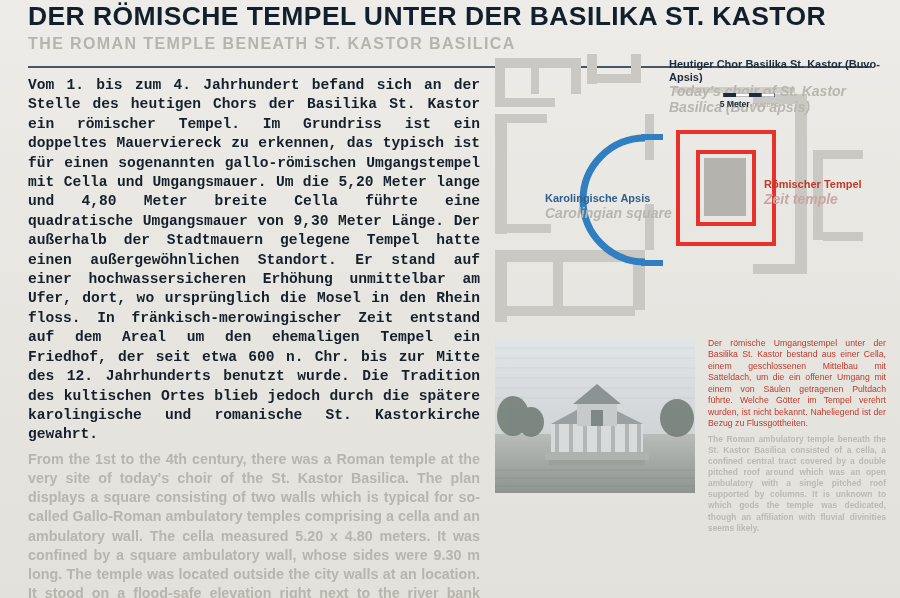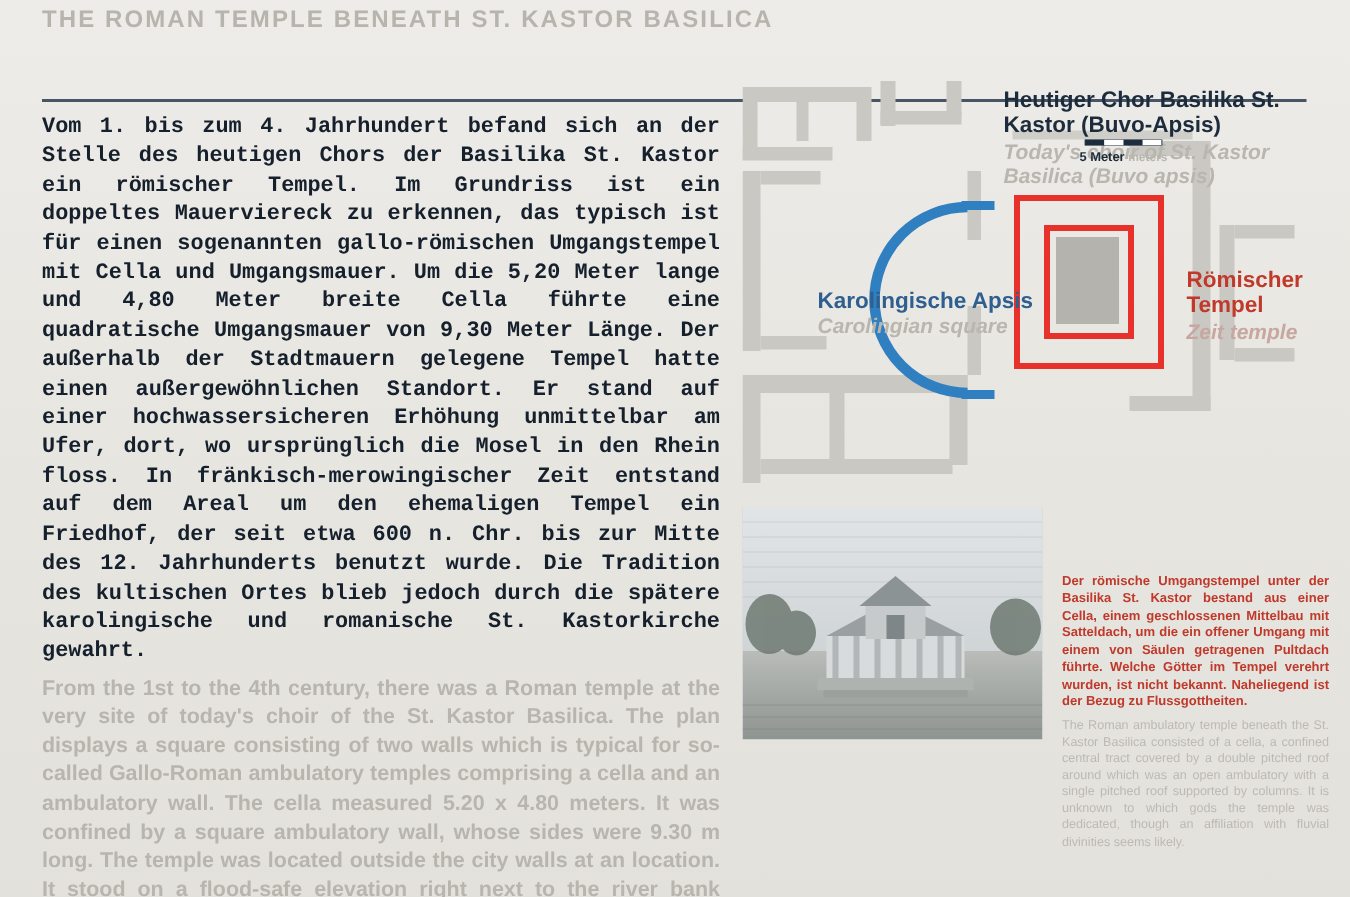--- a/index.html
+++ b/index.html
@@ -43,47 +43,48 @@
     text-align:justify;margin-top:5px;
   }
   
   .plan{
     position:absolute;left:495px;top:54px;width:390px;height:280px;
   }
   .plan svg{display:block;}
   .lbl{
     position:absolute;font-weight:bold;line-height:1.15;
   }
-  .lbl .de{display:block;font-size:15px;color:#2f5f8f;}
+  .lbl .de{display:block;font-size:11px;color:#2f5f8f;}
   .lbl .en{display:block;font-size:14px;color:#b9b6af;font-style:italic;}
   .lbl.dark .de{color:#1d2c3c;}
   .lbl.red .de{color:#c0392b;}
   .lbl.red .en{color:#c8a7a2;}
   .scale-wrap{position:absolute;left:717px;top:93px;}
   .scale-bar{width:64px;height:4px;display:block;}
   .scale-txt{font-size:8.6px;font-weight:bold;color:#1d2c3c;margin-top:2px;text-align:center;}
   .scale-txt .en{color:#b9b6af;font-size:8px;}
   
   .photo{
     position:absolute;left:495px;top:338px;width:200px;height:155px;
     background:#cfd3d6;overflow:hidden;border:0;
   }
   
   .cap{
     position:absolute;left:708px;top:338px;width:178px;
   }
-  .cap .de{font-size:8.7px;font-weight:bold;color:#c0392b;line-height:1.32;text-align:justify;margin-top:44px;}
-  .cap .en{font-size:8.4px;font-weight:normal;color:#bdbab3;line-height:1.32;text-align:justify;margin-top:4px;}
+  .cap .de{font-size:8.7px;font-weight:normal;color:#c0392b;line-height:1.32;text-align:justify;}
+  .cap .en{font-size:8.4px;font-weight:bold;color:#bdbab3;line-height:1.32;text-align:justify;margin-top:4px;}
 </style>
 </head>
 <body>
 
 <div class="panel">
 
   <div class="header">
+    <div class="title-de">DER RÖMISCHE TEMPEL UNTER DER BASILIKA ST. KASTOR</div>
     <div class="title-en">THE ROMAN TEMPLE BENEATH ST. KASTOR BASILICA</div>
   </div>
   <div class="rule"></div>
 
   <div class="text-col">
     <div class="para-de">Vom 1. bis zum 4. Jahrhundert befand sich an der Stelle des heutigen Chors der Basilika St. Kastor ein römischer Tempel. Im Grundriss ist ein doppeltes Mauerviereck zu erkennen, das typisch ist für einen sogenannten gallo-römischen Umgangstempel mit Cella und Umgangsmauer. Um die 5,20 Meter lange und 4,80 Meter breite Cella führte eine quadratische Umgangsmauer von 9,30 Meter Länge. Der außerhalb der Stadtmauern gelegene Tempel hatte einen außergewöhnlichen Standort. Er stand auf einer hochwassersicheren Erhöhung unmittelbar am Ufer, dort, wo ursprünglich die Mosel in den Rhein floss. In fränkisch-merowingischer Zeit entstand auf dem Areal um den ehemaligen Tempel ein Friedhof, der seit etwa 600 n. Chr. bis zur Mitte des 12. Jahrhunderts benutzt wurde. Die Tradition des kultischen Ortes blieb jedoch durch die spätere karolingische und romanische St. Kastorkirche gewahrt.</div>
     <div class="para-en">From the 1st to the 4th century, there was a Roman temple at the very site of today's choir of the St. Kastor Basilica. The plan displays a square consisting of two walls which is typical for so-called Gallo-Roman ambulatory temples comprising a cella and an ambulatory wall. The cella measured 5.20 x 4.80 meters. It was confined by a square ambulatory wall, whose sides were 9.30 m long. The temple was located outside the city walls at an location. It stood on a flood-safe elevation right next to the river bank where the Mosel once flowed into the Rhine. During the Frankish-Merovingian period, a cemetery developed around the former temple and remained in use from approximately 600 A.D. to the middle of the 12th century. The ritual tradition of this site remained however preserved through the later construction of the Carolingian and Romanesque St. Kastor Basilica.</div>
   </div>
 
   <div class="plan">
@@ -138,21 +139,21 @@
     </svg>
 
     <div class="lbl dark" style="left:174px;top:4px;">
       <span class="de">Heutiger Chor Basilika St. Kastor (Buvo-Apsis)</span>
       <span class="en">Today's choir of St. Kastor Basilica (Buvo apsis)</span>
     </div>
     <div class="lbl" style="left:50px;top:138px;">
       <span class="de">Karolingische Apsis</span>
       <span class="en">Carolingian square</span>
     </div>
-    <div class="lbl red" style="left:296px;top:124px;">
+    <div class="lbl red" style="left:269px;top:124px;">
       <span class="de">Römischer Tempel</span>
       <span class="en">Zeit temple</span>
     </div>
   </div>
 
   <div class="scale-wrap">
     <svg class="scale-bar" width="64" height="5" viewBox="0 0 64 5">
       <rect x="0" y="0" width="16" height="5" fill="#1d2c3c"></rect>
       <rect x="16" y="0" width="16" height="5" fill="#ffffff"></rect>
       <rect x="32" y="0" width="16" height="5" fill="#1d2c3c"></rect>

